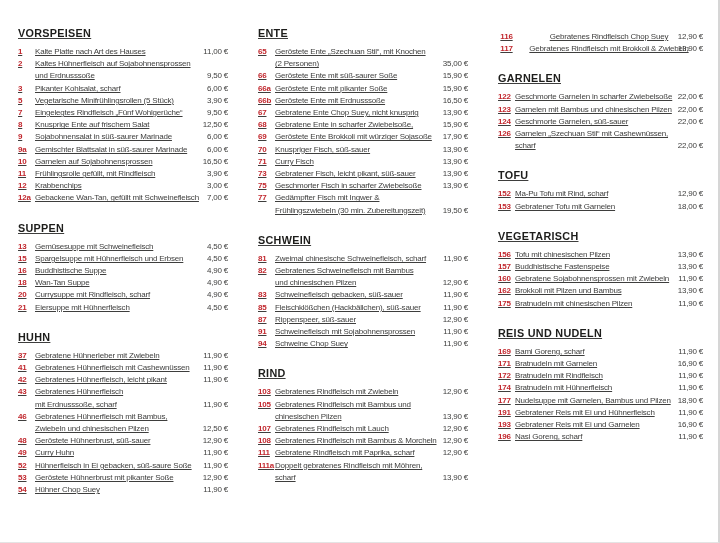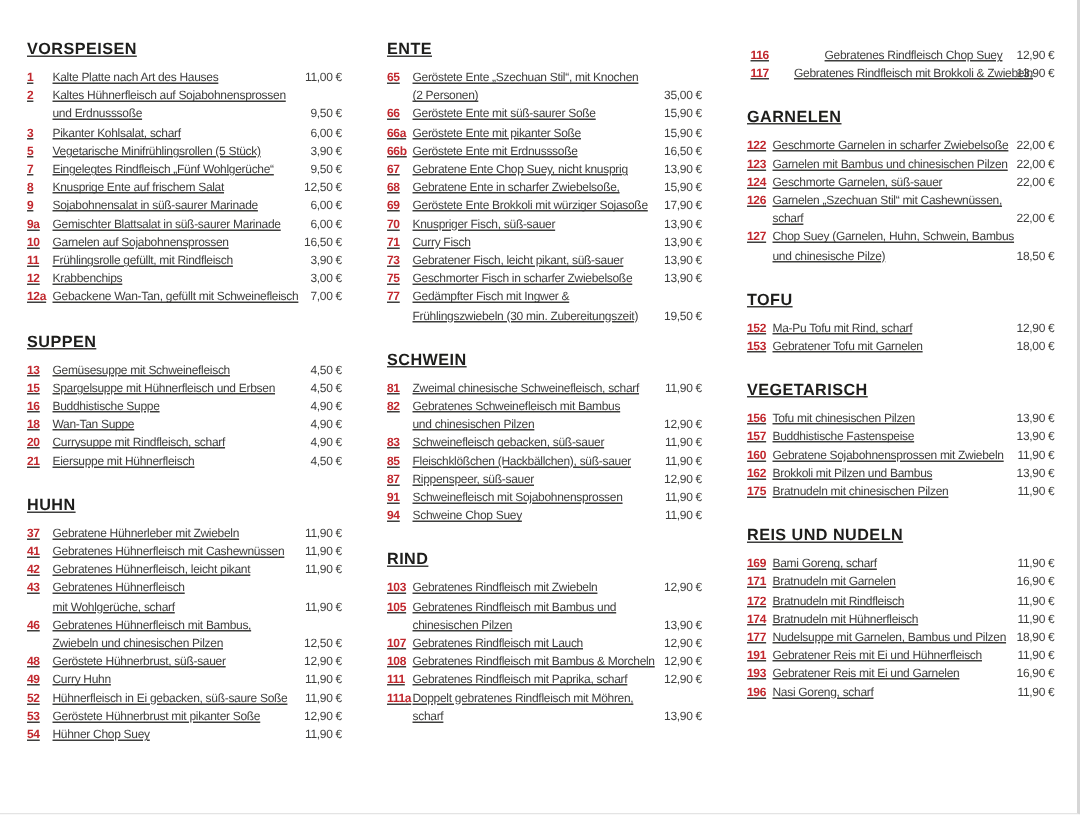--- a/index.html
+++ b/index.html
@@ -163,21 +163,21 @@
             <span class="price">11,90 €</span>
           </div>
           <div class="item">
             <span class="num">42</span>
             <span class="iname">Gebratenes Hühnerfleisch, leicht pikant</span>
             <span class="price">11,90 €</span>
           </div>
           <div class="item">
             <span class="num">43</span>
             <span class="iname">Gebratenes Hühnerfleisch
-mit Wohlgerüche, scharf</span>
+mit Erdnusssoße, scharf</span>
             <span class="price">11,90 €</span>
           </div>
           <div class="item">
             <span class="num">46</span>
             <span class="iname">Gebratenes Hühnerfleisch mit Bambus,
 Zwiebeln und chinesischen Pilzen</span>
             <span class="price">12,50 €</span>
           </div>
           <div class="item">
             <span class="num">48</span>
@@ -331,21 +331,21 @@
             <span class="iname">Gebratenes Rindfleisch mit Lauch</span>
             <span class="price">12,90 €</span>
           </div>
           <div class="item">
             <span class="num">108</span>
             <span class="iname">Gebratenes Rindfleisch mit Bambus &amp; Morcheln</span>
             <span class="price">12,90 €</span>
           </div>
           <div class="item">
             <span class="num">111</span>
-            <span class="iname">Gebratenes Rindfleisch mit Paprika, scharf</span>
+            <span class="iname">Gebratene Rindfleisch mit Paprika, scharf</span>
             <span class="price">12,90 €</span>
           </div>
           <div class="item">
             <span class="num">111a</span>
             <span class="iname">Doppelt gebratenes Rindfleisch mit Möhren,
 scharf</span>
             <span class="price">13,90 €</span>
           </div>
         </div>
       </div>
@@ -377,26 +377,20 @@
           <div class="item">
             <span class="num">124</span>
             <span class="iname">Geschmorte Garnelen, süß-sauer</span>
             <span class="price">22,00 €</span>
           </div>
           <div class="item">
             <span class="num">126</span>
             <span class="iname">Garnelen „Szechuan Stil“ mit Cashewnüssen,
 scharf</span>
             <span class="price">22,00 €</span>
-          </div>
-          <div class="item">
-            <span class="num">127</span>
-            <span class="iname">Chop Suey (Garnelen, Huhn, Schwein, Bambus
-und chinesische Pilze)</span>
-            <span class="price">18,50 €</span>
           </div>
         </div>
         <div class="sec">
           <div class="sec-title"><span>TOFU</span></div>
           <div class="item">
             <span class="num">152</span>
             <span class="iname">Ma-Pu Tofu mit Rind, scharf</span>
             <span class="price">12,90 €</span>
           </div>
           <div class="item">

